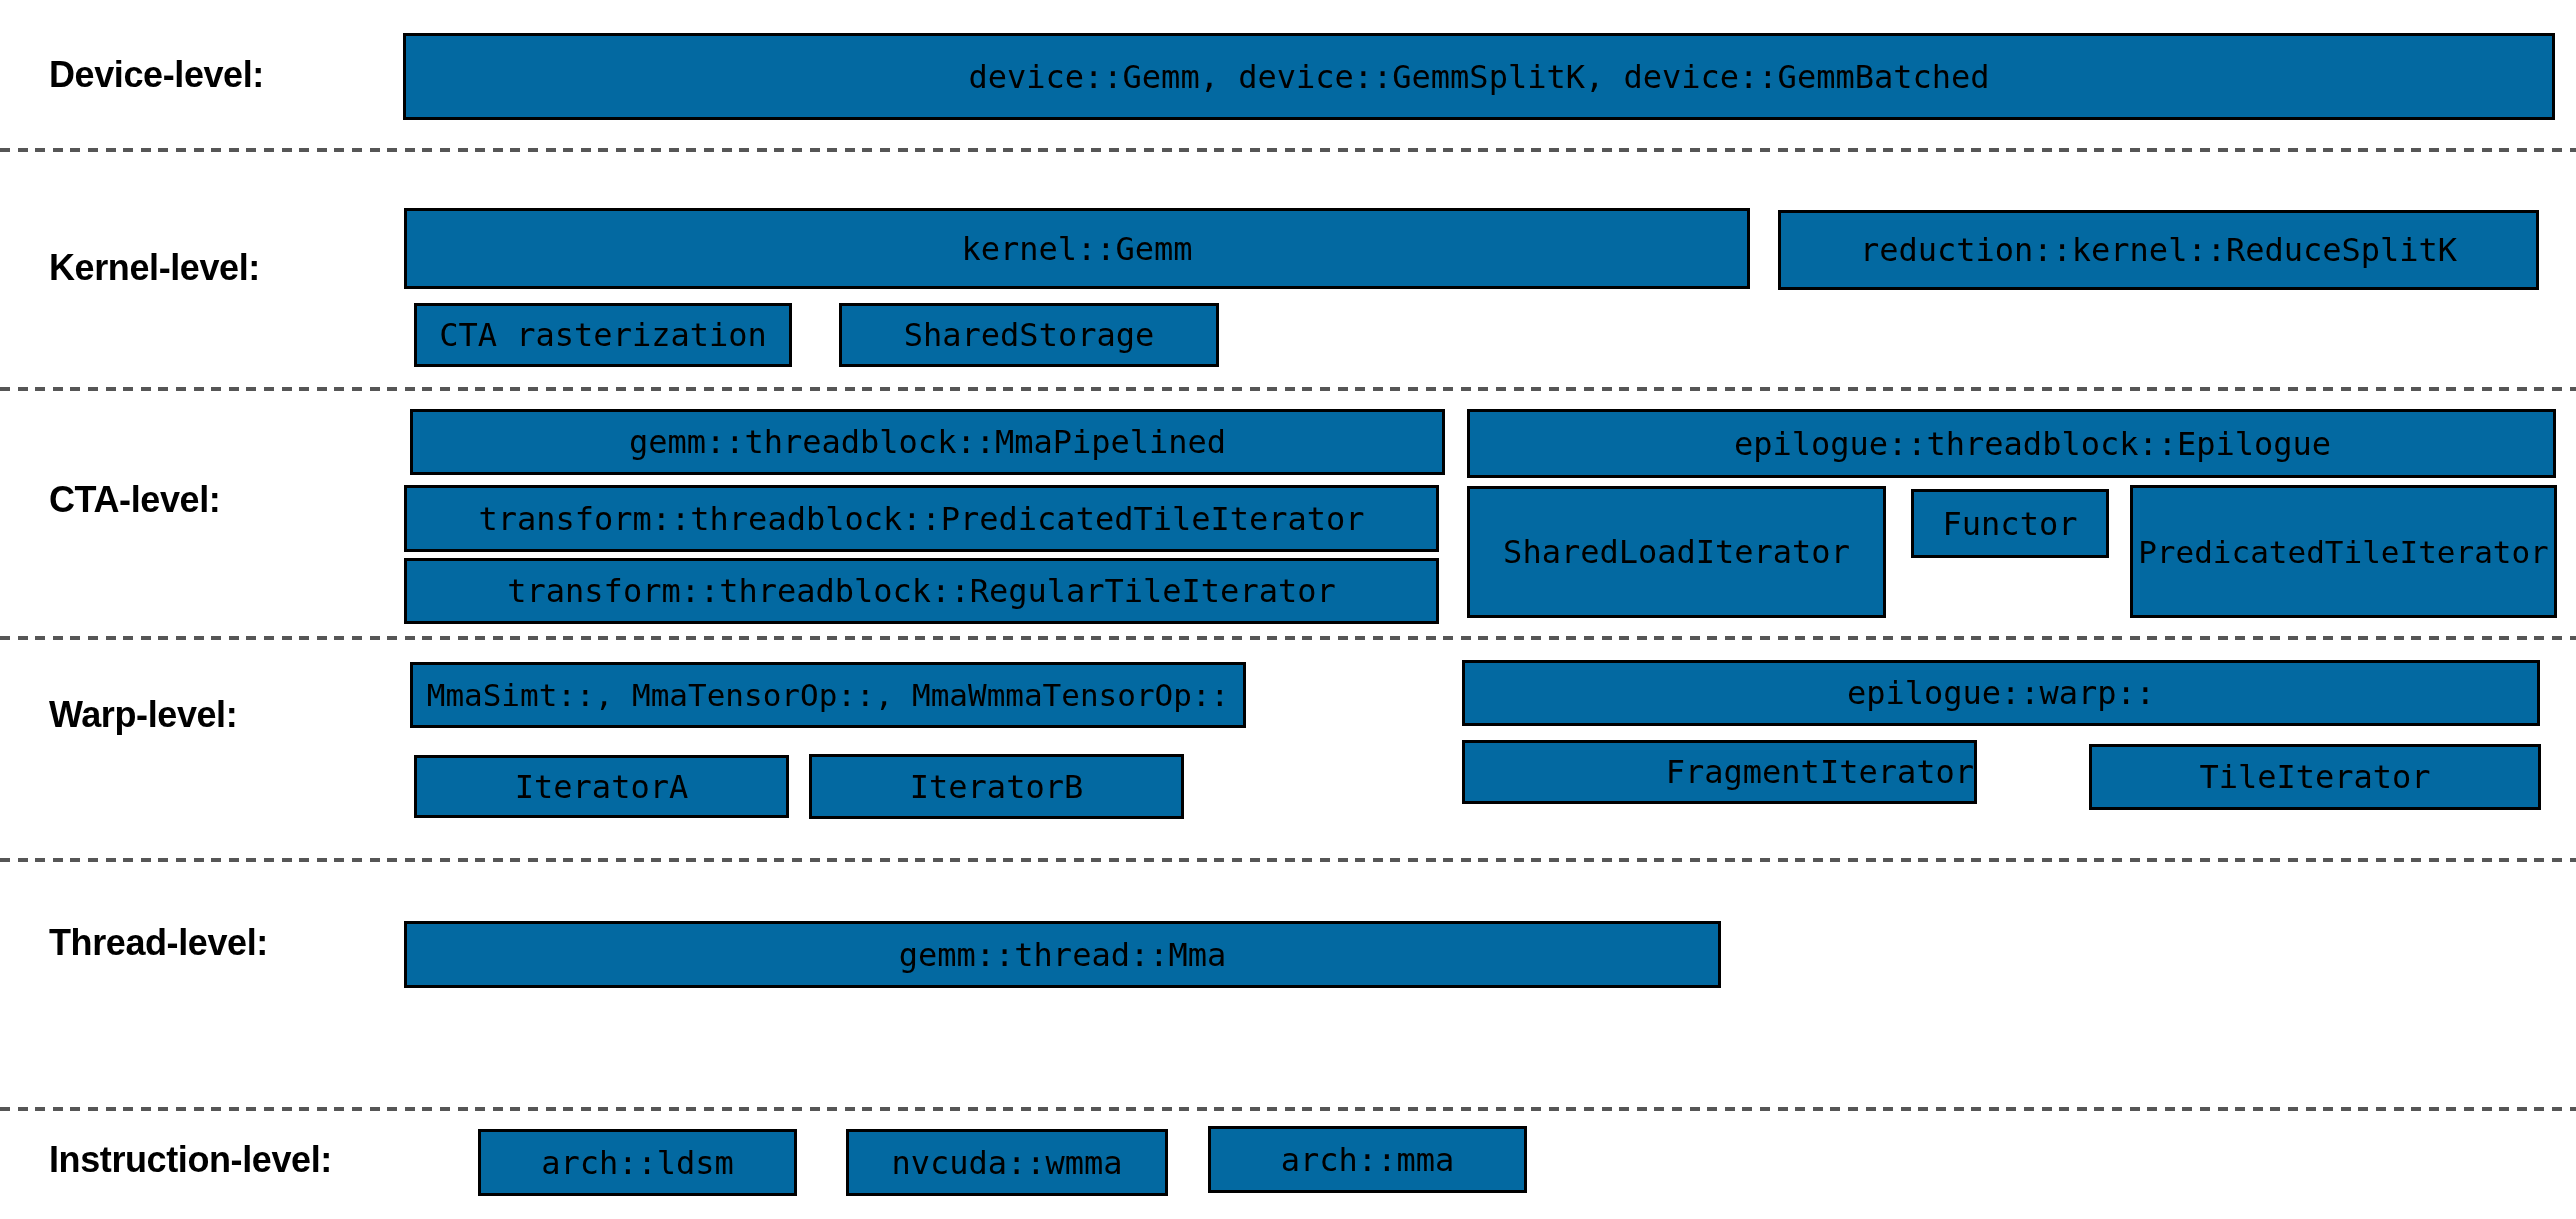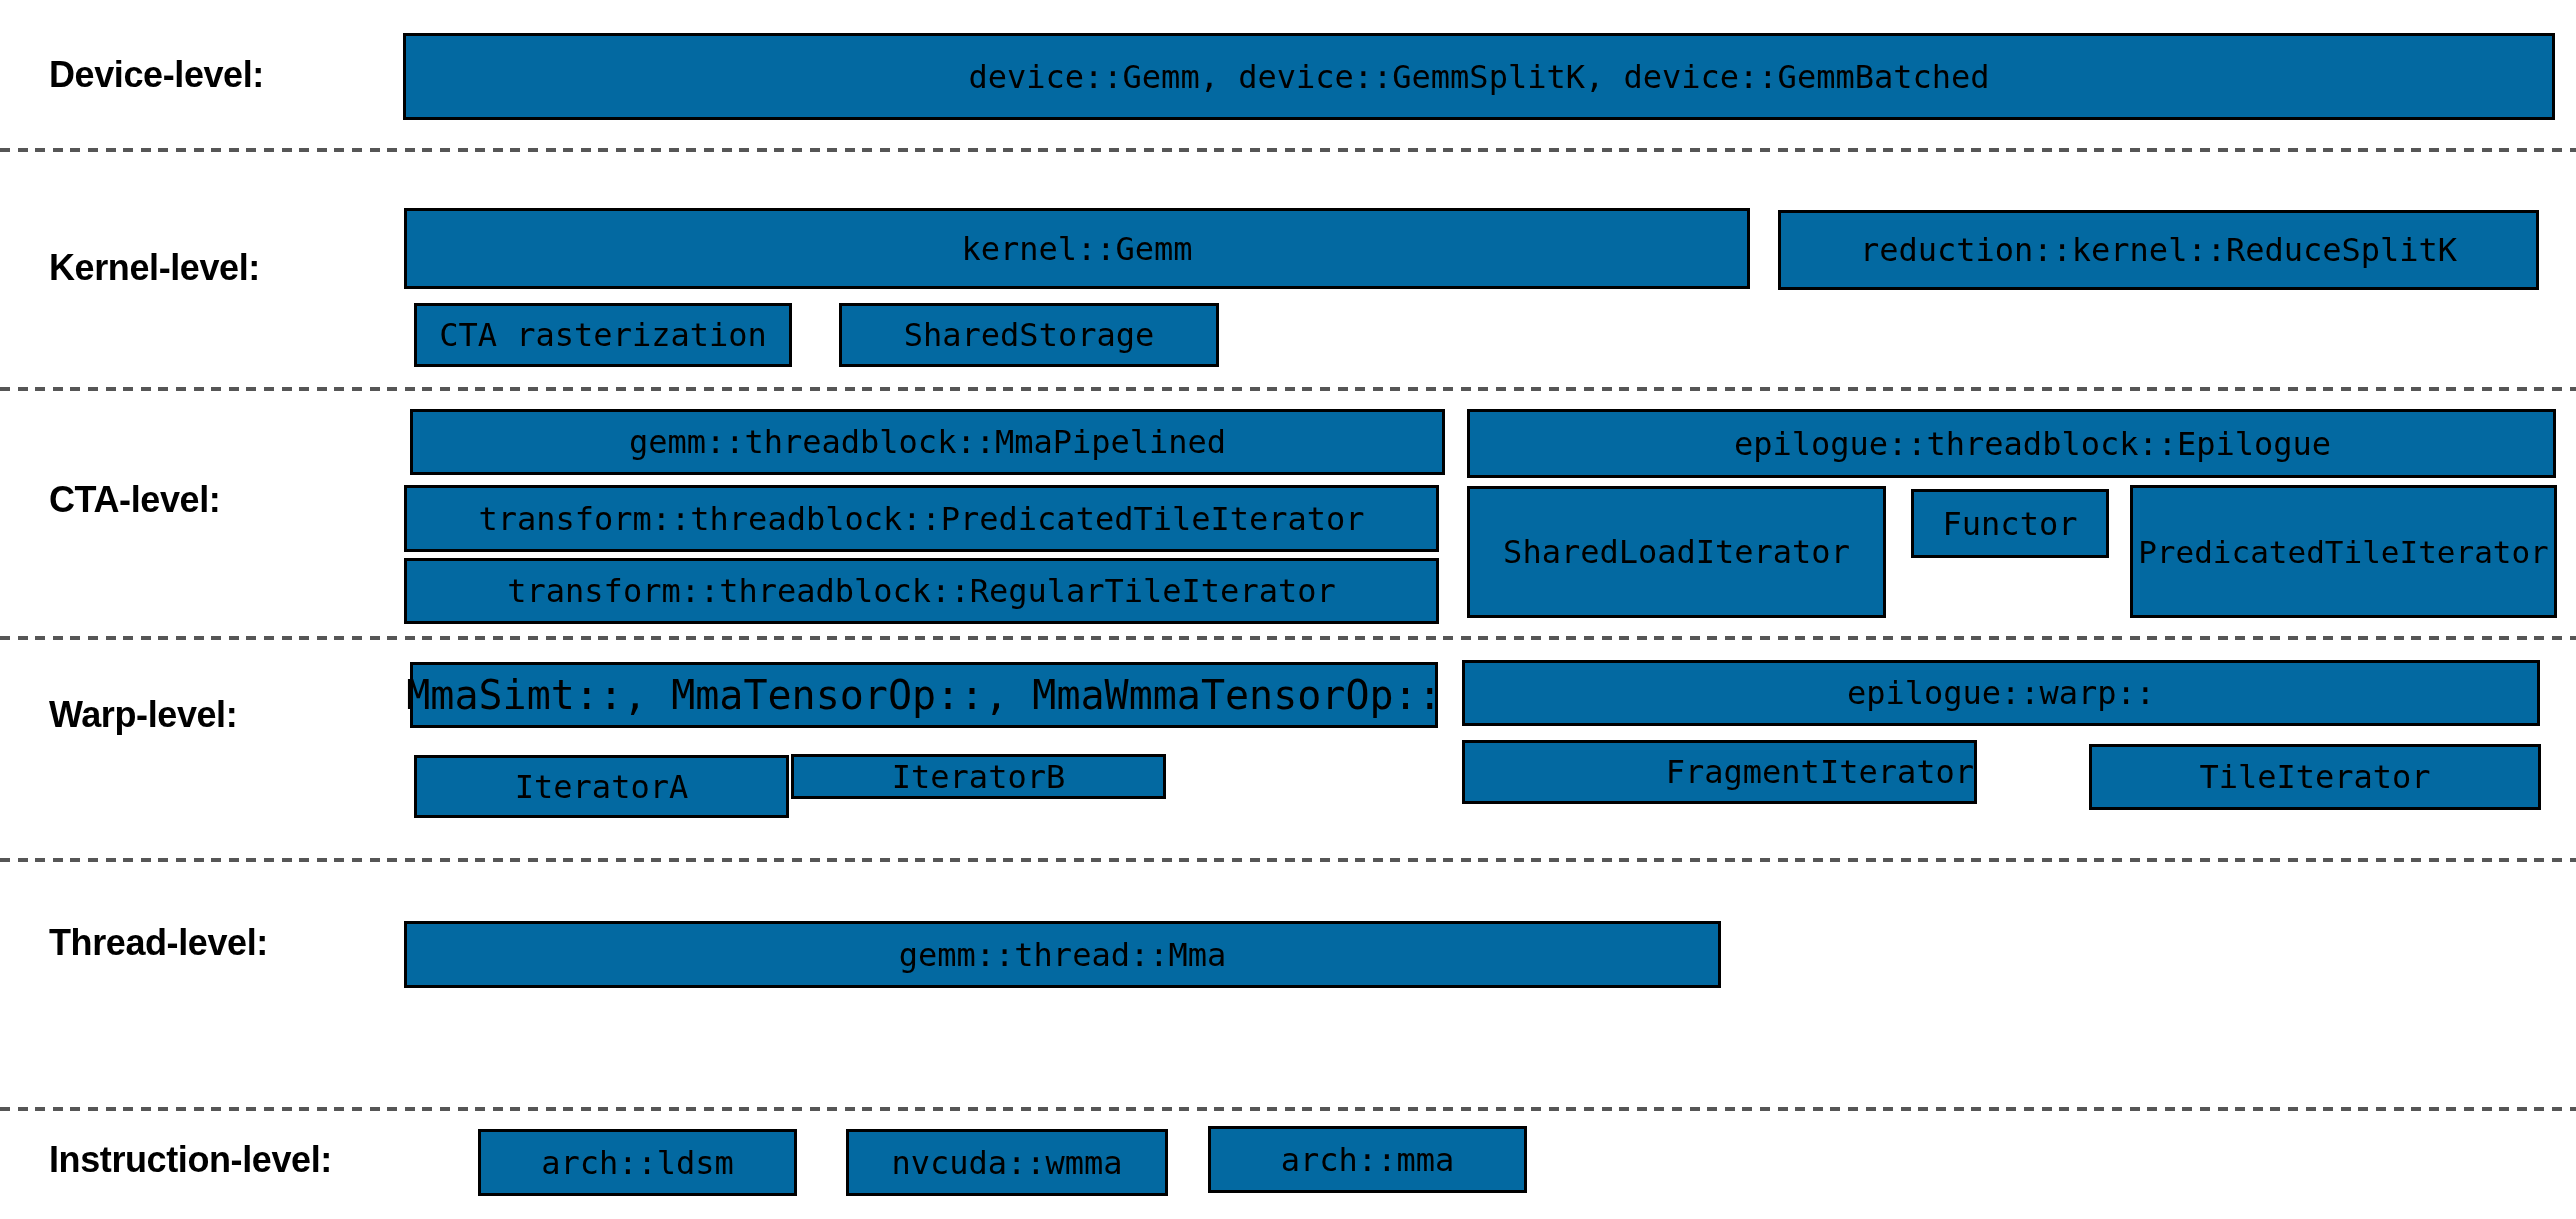--- a/index.html
+++ b/index.html
@@ -94,27 +94,27 @@
   <div class="box" style="left:1467px; top:486px; width:419px; height:132px;">
     <span>SharedLoadIterator</span>
   </div>
   <div class="box" style="left:1911px; top:489px; width:198px; height:69px;">
     <span>Functor</span>
   </div>
   <div class="box" style="left:2130px; top:485px; width:427px; height:133px; font-size:31px;">
     <span>PredicatedTileIterator</span>
   </div>
 
-  <div class="box" style="left:410px; top:662px; width:1028px; height:66px; font-size:40px;text-align:right;">
+  <div class="box" style="left:410px; top:662px; width:836px; height:66px; font-size:31px;text-align:right;">
     <span>MmaSimt::, MmaTensorOp::, MmaWmmaTensorOp::</span>
   </div>
   <div class="box" style="left:414px; top:755px; width:375px; height:63px;">
     <span>IteratorA</span>
   </div>
-  <div class="box" style="left:791px; top:754px; width:375px; height:45px;">
+  <div class="box" style="left:809px; top:754px; width:375px; height:65px;">
     <span>IteratorB</span>
   </div>
 
   <div class="box" style="left:1462px; top:660px; width:1078px; height:66px;">
     <span>epilogue::warp::</span>
   </div>
   <div class="box" style="left:1462px; top:740px; width:515px; height:64px;justify-content:flex-end;">
     <span>FragmentIterator</span>
   </div>
   <div class="box" style="left:2089px; top:744px; width:452px; height:66px;">

